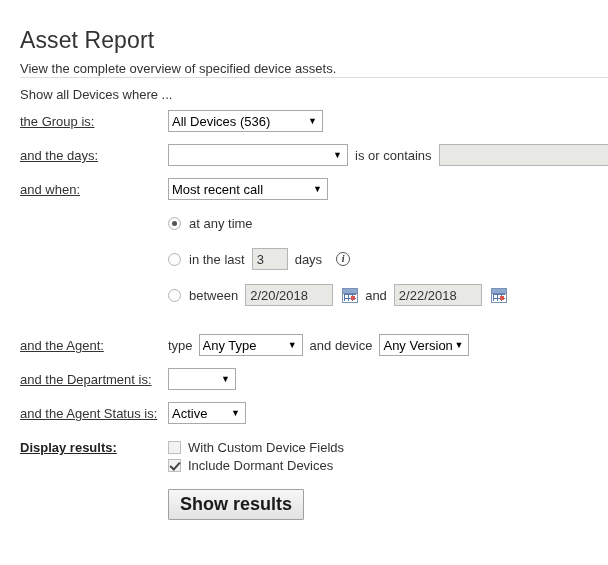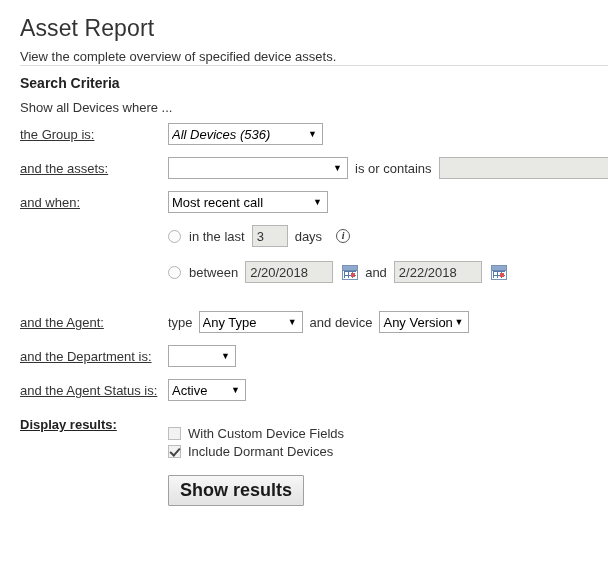--- a/index.html
+++ b/index.html
@@ -26,21 +26,21 @@
 
   
   .header {
     padding: 16px 20px 0 20px;
   }
   .page-title {
     font-size: 23px;
     font-weight: normal;
     color: #333333;
     line-height: 1.1;
-    margin: 0 0 8px 0;
+    margin: 12px 0 8px 0;
     letter-spacing: 0.1px;
   }
   .page-subtitle {
     font-size: 13px;
     color: #333333;
     margin: 0 0 1px 0;
   }
   .divider {
     height: 1px;
     background: #dddddd;
@@ -112,21 +112,21 @@
   .selwrap .arrow {
     position: absolute;
     right: 6px;
     top: 50%;
     transform: translateY(-50%);
     font-size: 9px;
     color: #000000;
     pointer-events: none;
     line-height: 1;
   }
-  .sel-group { width: 155px; font-style: italic; }
+  .sel-group { width: 155px; }
   .sel-field { width: 180px; }
   .sel-when  { width: 160px; }
   .sel-type  { width: 104px; }
   .sel-ver   { width: 90px; }
   .sel-dept  { width: 68px; }
   .sel-status{ width: 78px; }
 
   input.txt {
     font-family: "Liberation Sans", sans-serif;
     font-size: 13px;
@@ -240,21 +240,21 @@
     position: absolute;
     right: 2px;
     bottom: 2px;
     width: 4px;
     height: 4px;
     background: #d9534f;
   }
 
   
   .check-block {
-    margin-top: 13px;
+    margin-top: 4px;
   }
   .check-row {
     display: flex;
     align-items: center;
     margin-bottom: 3px;
   }
   .checkbox {
     width: 13px;
     height: 13px;
     border: 1px solid #bdbdbd;
@@ -307,37 +307,36 @@
 
 <div class="page">
 
   <div class="header">
     <h1 class="page-title">Asset Report</h1>
     <div class="page-subtitle">View the complete overview of specified device assets.</div>
   </div>
   <div class="divider" style="margin-left:20px;"></div>
 
   <div class="section">
-    <div class="section-title">Search Criteria</div>
     <div class="lead-text">Show all Devices where ...</div>
 
     <div class="row">
       <div class="row-label">the Group is:</div>
       <div class="row-fields">
         <span class="selwrap">
           <select class="sel sel-group">
             <option>All Devices (536)</option>
           </select>
           <span class="arrow">▼</span>
         </span>
       </div>
     </div>
 
     <div class="row">
-      <div class="row-label">and the assets:</div>
+      <div class="row-label">and the days:</div>
       <div class="row-fields">
         <span class="selwrap">
           <select class="sel sel-field">
             <option></option>
           </select>
           <span class="arrow">▼</span>
         </span>
         <span class="inline-text">is or contains</span>
         <input class="txt txt-contains" type="text" value="" style="">
       </div>
@@ -350,20 +349,24 @@
           <select class="sel sel-when">
             <option>Most recent call</option>
           </select>
           <span class="arrow">▼</span>
         </span>
       </div>
     </div>
 
     <div class="when-block">
 
+      <div class="radio-row">
+        <span class="radio checked"></span>
+        <span class="radio-label">at any time</span>
+      </div>
 
       <div class="radio-row">
         <span class="radio"></span>
         <span class="radio-label">in the last</span>
         <input class="txt txt-days" type="text" style="margin-left: 7px;" value="3">
         <span class="inline-text">days</span>
         <span class="info-icon">i</span>
       </div>
 
       <div class="radio-row">

